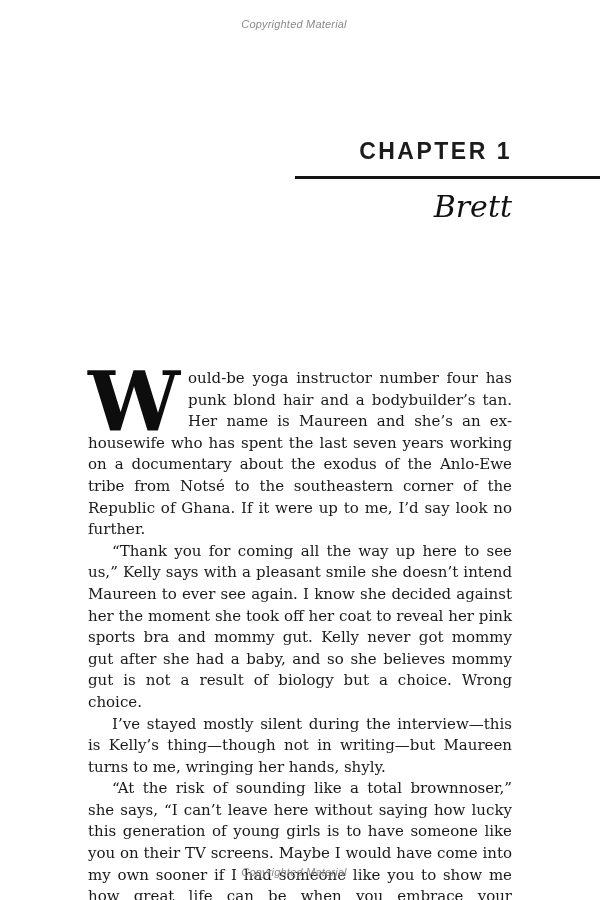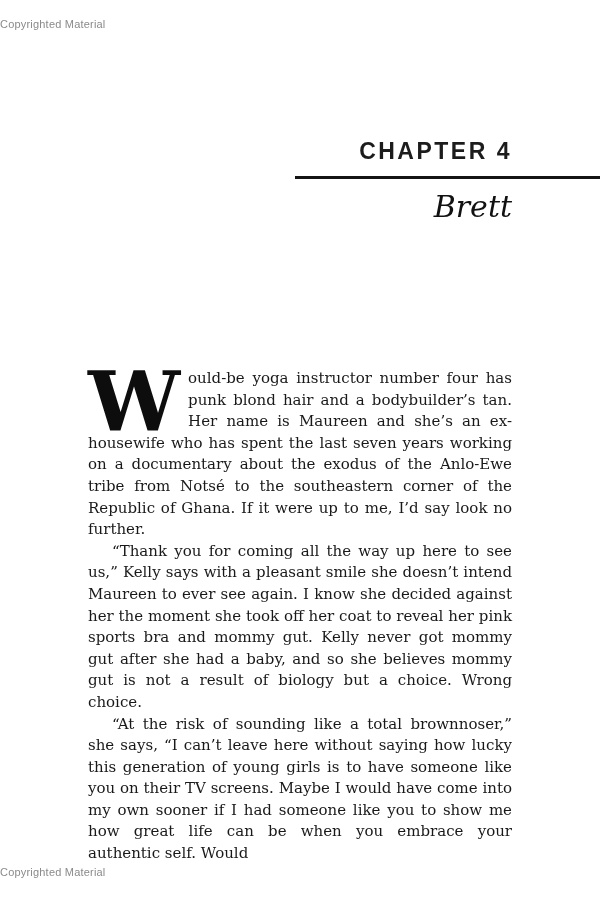--- a/index.html
+++ b/index.html
@@ -10,25 +10,26 @@
     background: #ffffff;
     position: relative;
     overflow: hidden;
     font-family: "DejaVu Serif", "Liberation Serif", serif;
     color: #1a1a1a;
   }
   .notice {
     position: absolute;
     left: 0;
     width: 588px;
-    text-align: left;
+    text-align: center;
     font-family: "Liberation Sans", "DejaVu Sans", sans-serif;
     font-size: 11px;
     color: #8a8a8a;
     letter-spacing: 0.2px;
+    font-style: italic;
   }
   .notice-top { top: 18px; }
   .notice-bottom { top: 866px; }
   .chapter-heading {
     position: absolute;
     top: 138px;
     right: 88px;
     text-align: right;
     font-family: "Liberation Sans", "DejaVu Sans", sans-serif;
     font-weight: bold;
@@ -81,25 +82,26 @@
     line-height: 62px;
     padding: 2px 8px 0 0;
     color: #0d0d0d;
   }
 </style>
 </head>
 <body>
 
 <div class="notice notice-top">Copyrighted Material</div>
 
-<div class="chapter-heading">CHAPTER 4</div>
+<div class="chapter-heading">CHAPTER 1</div>
 
 <div class="chapter-rule"></div>
 
 <div class="chapter-subtitle">Brett</div>
 
 <div class="body-text">
   <p class="first"><span class="dropcap">W</span><span>ould-be yoga instructor number four has punk blond hair and a bodybuilder’s tan. Her name is Maureen and she’s an ex-housewife who has spent the last seven years working on a documentary about the exodus of the Anlo-Ewe tribe from Notsé to the southeastern corner of the Republic of Ghana. If it were up to me, I’d say look no further.</span></p>
   <p>“Thank you for coming all the way up here to see us,” Kelly says with a pleasant smile she doesn’t intend Maureen to ever see again. I know she decided against her the moment she took off her coat to reveal her pink sports bra and mommy gut. Kelly never got mommy gut after she had a baby, and so she believes mommy gut is not a result of biology but a choice. Wrong choice.</p>
+  <p>I’ve stayed mostly silent during the interview—this is Kelly’s thing—though not in writing—but Maureen turns to me, wringing her hands, shyly.</p>
   <p>“At the risk of sounding like a total brownnoser,” she says, “I can’t leave here without saying how lucky this generation of young girls is to have someone like you on their TV screens. Maybe I would have come into my own sooner if I had someone like you to show me how great life can be when you embrace your authentic self. Would</p>
 </div>
 
 <div class="notice notice-bottom">Copyrighted Material</div>
 
 </body></html>

